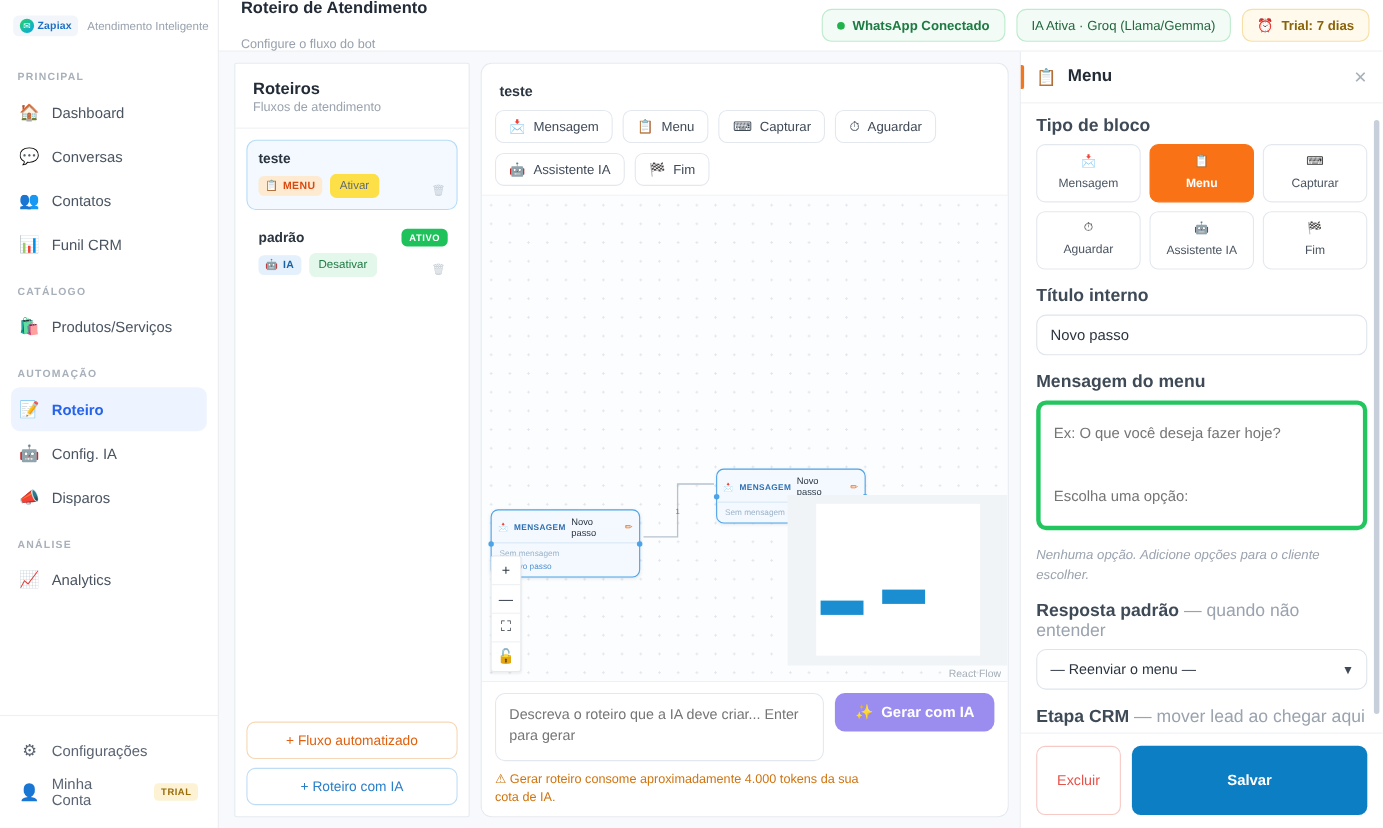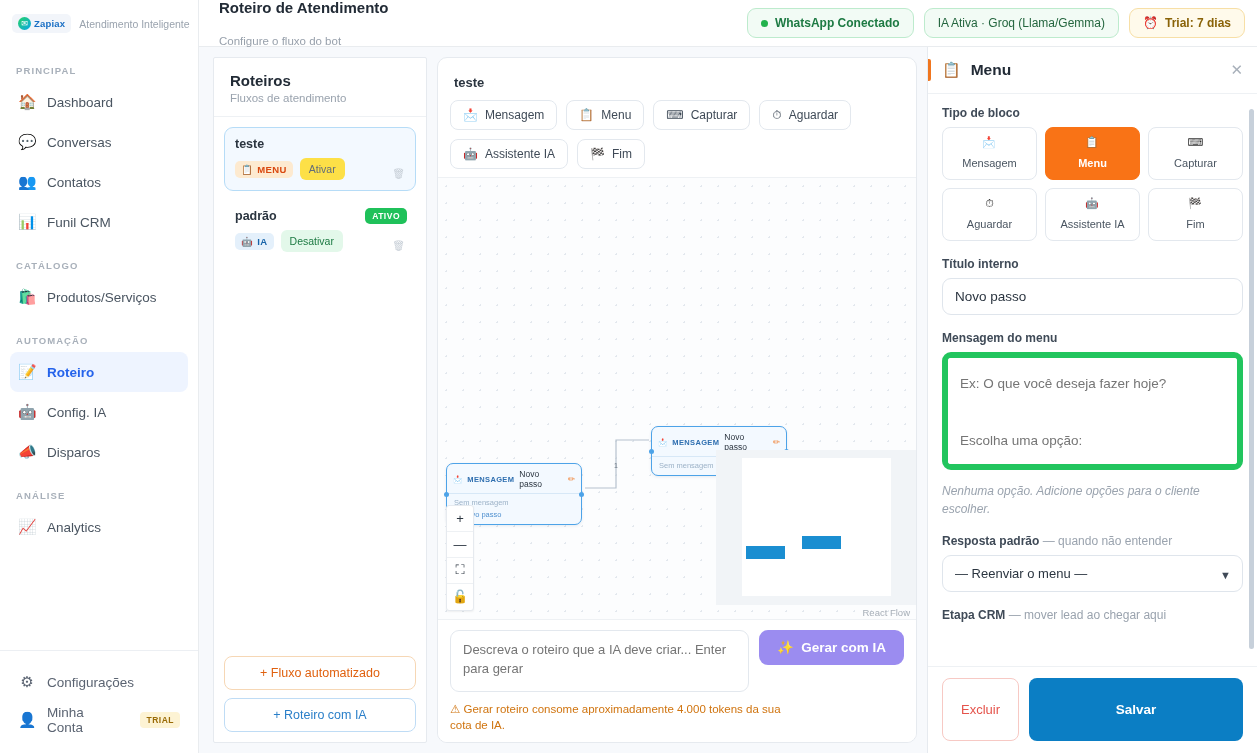--- a/index.html
+++ b/index.html
@@ -228,39 +228,39 @@
     position: relative;
   }
   .insp-accent {
     position: absolute; left: 0; top: 12px; bottom: 12px;
     width: 3px; background: #f0761f; border-radius: 0 2px 2px 0;
   }
   .insp-icon { margin-left: 14px; font-size: 15px; }
   .insp-title { font-size: 15.5px; font-weight: 700; color: #222b36; }
   .insp-close { margin-left: auto; font-size: 15px; color: #a8b0ba; cursor: pointer; }
   .insp-body { flex: 1 1 auto; padding: 12px 14px 4px; overflow: hidden; }
-  .f-label { font-size: 12px; color: #3f4a57; font-weight: 600; margin: 0 0 7px; }
+  .f-label { font-size: 16px; color: #3f4a57; font-weight: 600; margin: 0 0 7px; }
   .f-label.sp { margin-top: 16px; }
   .f-label .muted { color: #9aa3ae; font-weight: 400; }
   .type-grid { display: grid; grid-template-columns: repeat(3, 1fr); gap: 8px; }
   .type-cell {
     border: 1px solid #e3e8ee; border-radius: 8px; background: #fff;
     padding: 8px 2px 8px; text-align: center; cursor: pointer;
   }
   .type-cell .tc-ic { font-size: 11px; display: block; margin-bottom: 4px; }
   .type-cell .tc-lb { font-size: 11px; color: #4a5561; }
   .type-cell.on { background: #f97316; border-color: #f97316; }
   .type-cell.on .tc-lb { color: #fff; font-weight: 700; }
   .input {
     width: 100%; border: 1px solid #dfe5ec; border-radius: 9px;
     padding: 10px 12px; font-size: 13.5px; color: #2b3540;
     font-family: "Liberation Sans", sans-serif; background: #fff;
   }
   .textarea {
-    width: 100%; border: 6px solid #22c55e; border-radius: 9px;
+    width: 100%; border: 4px solid #22c55e; border-radius: 9px;
     padding: 12px; font-size: 13.5px; color: #9aa3ae; height: 118px;
     font-family: "Liberation Sans", sans-serif; resize: none; line-height: 2.1;
   }
   .row-between { display: flex; align-items: baseline; justify-content: space-between; }
   .link { font-size: 11.5px; color: #2a7fc9; cursor: pointer; }
   .hint { font-size: 12px; color: #9aa3ae; font-style: italic; line-height: 1.5; margin: 2px 0 0; }
   .select-wrap { position: relative; }
   .select {
     width: 100%; border: 1px solid #dfe5ec; border-radius: 9px;
     padding: 10px 32px 10px 12px; font-size: 13px; color: #2b3540;

